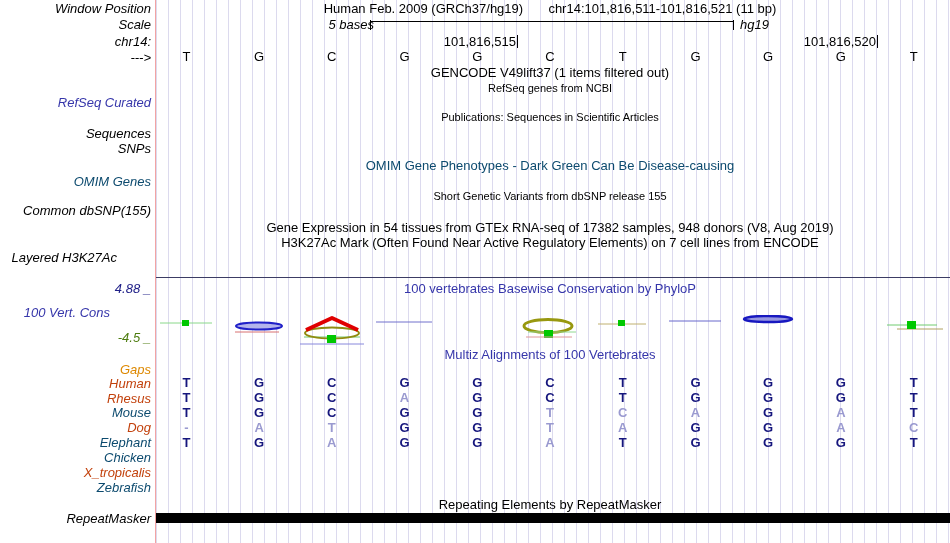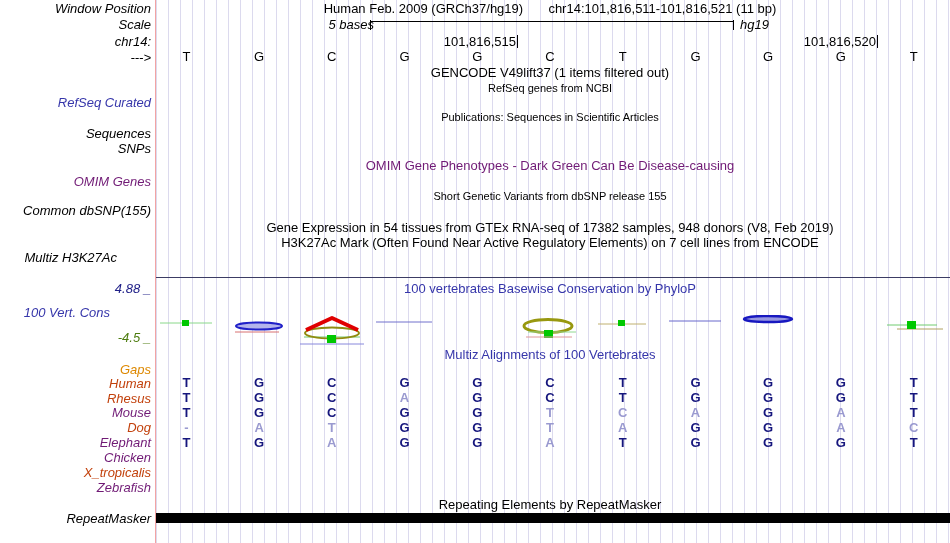--- a/index.html
+++ b/index.html
@@ -6,21 +6,21 @@
   body{position:relative;width:950px;height:543px;overflow:hidden;
        font-family:"Liberation Sans",sans-serif;font-size:13px;color:#000;}
   .gridbg{position:absolute;left:156px;top:0;width:794px;height:543px;
           background:repeating-linear-gradient(90deg,#dcdaee 0,#dcdaee 1px,transparent 1px,transparent 12px);}
   .pinkline{position:absolute;left:155px;top:0;width:1px;height:543px;background:#f2a3a3;}
   .lbl{position:absolute;white-space:nowrap;line-height:13px;font-style:italic;}
   .rt{right:799px;}
   .ct{position:absolute;left:150px;width:800px;text-align:center;white-space:nowrap;line-height:13px;}
   .sm{font-size:11px;}
   .blue{color:#3636aa;}
-  .green{color:#701a75;}
+  .green{color:#0c4a6e;}
   .navy{color:#202088;}
   .maroon{color:#4d7c0f;}
   .orange{color:#dd8800;margin-left:12px;}
   .spnavy{color:#c2410c;}
   .seqrow{position:absolute;left:150px;width:800px;display:grid;
           grid-template-columns:repeat(11,1fr);text-align:center;line-height:14px;}
   .aln{position:absolute;left:150px;width:800px;display:grid;
        grid-template-columns:repeat(11,1fr);text-align:center;line-height:14px;}
   .ac{font-weight:bold;color:#16167d;}
   .ac.d{color:#9a9ad0;}
@@ -76,23 +76,23 @@
 <div class="ct" style="top:66px">GENCODE V49lift37 (1 items filtered out)</div>
 <div class="ct sm" style="top:82px">RefSeq genes from NCBI</div>
 <div class="lbl rt blue" style="top:96px">RefSeq Curated</div>
 <div class="ct sm" style="top:111px">Publications: Sequences in Scientific Articles</div>
 <div class="lbl rt" style="top:127px">Sequences</div>
 <div class="lbl rt" style="top:142px">SNPs</div>
 <div class="ct green" style="top:159px">OMIM Gene Phenotypes - Dark Green Can Be Disease-causing</div>
 <div class="lbl rt green" style="top:175px">OMIM Genes</div>
 <div class="ct sm" style="top:190px">Short Genetic Variants from dbSNP release 155</div>
 <div class="lbl rt" style="top:204px">Common dbSNP(155)</div>
-<div class="ct" style="top:221px">Gene Expression in 54 tissues from GTEx RNA-seq of 17382 samples, 948 donors (V8, Feb 2019)</div>
+<div class="ct" style="top:221px">Gene Expression in 54 tissues from GTEx RNA-seq of 17382 samples, 948 donors (V8, Aug 2019)</div>
 <div class="ct" style="top:236px">H3K27Ac Mark (Often Found Near Active Regulatory Elements) on 7 cell lines from ENCODE</div>
-<div class="lbl" style="top:251px;right:833px">Multiz H3K27Ac</div>
+<div class="lbl" style="top:251px;right:833px">Layered H3K27Ac</div>
 
 <div class="lbl rt navy" style="top:282px">4.88 _</div>
 <div class="ct blue" style="top:282px">100 vertebrates Basewise Conservation by PhyloP</div>
 <div class="lbl blue" style="top:306px;right:840px">100 Vert. Cons</div>
 <div class="lbl rt maroon" style="top:331px">-4.5 _</div>
 
 <svg class="mark" style="left:154px;top:318px" width="64" height="10">
   <line x1="6" y1="5" x2="58" y2="5" stroke="#8ad88a"></line>
   <rect x="28" y="2" width="7" height="6" fill="#00c800"></rect>
 </svg>

